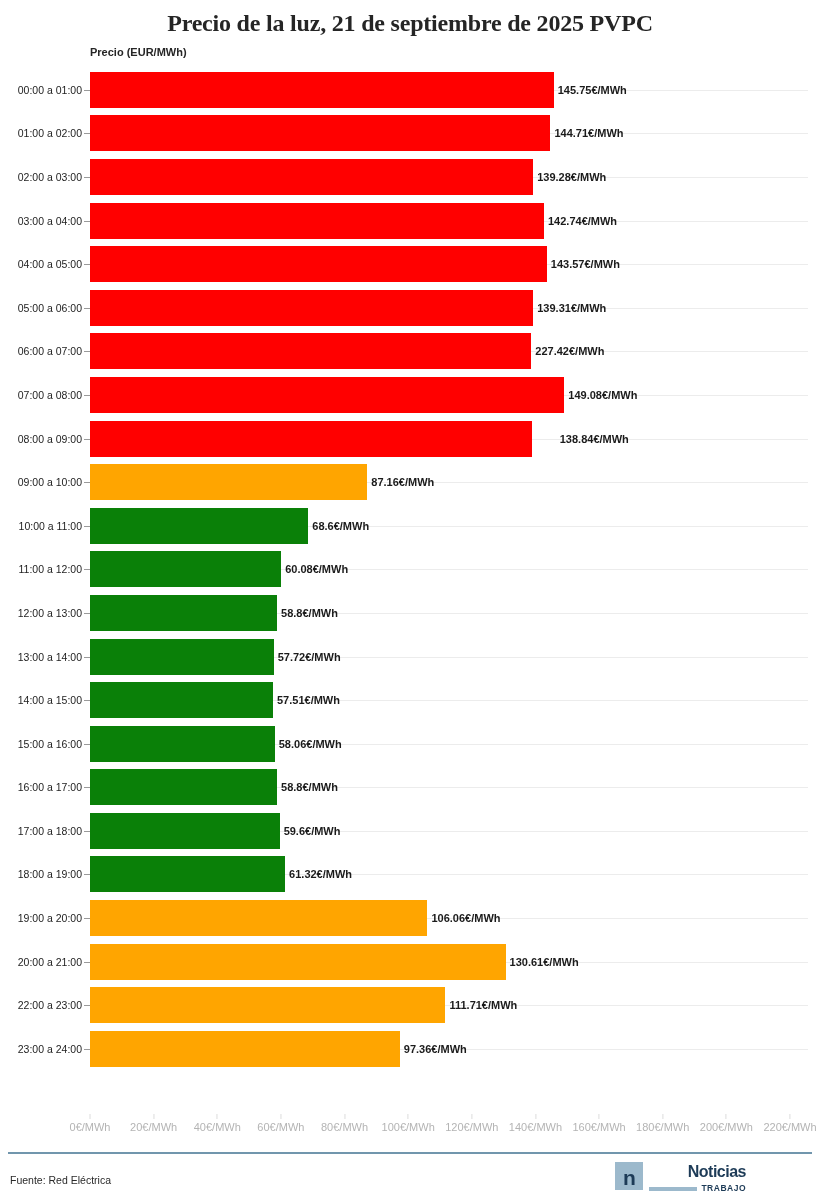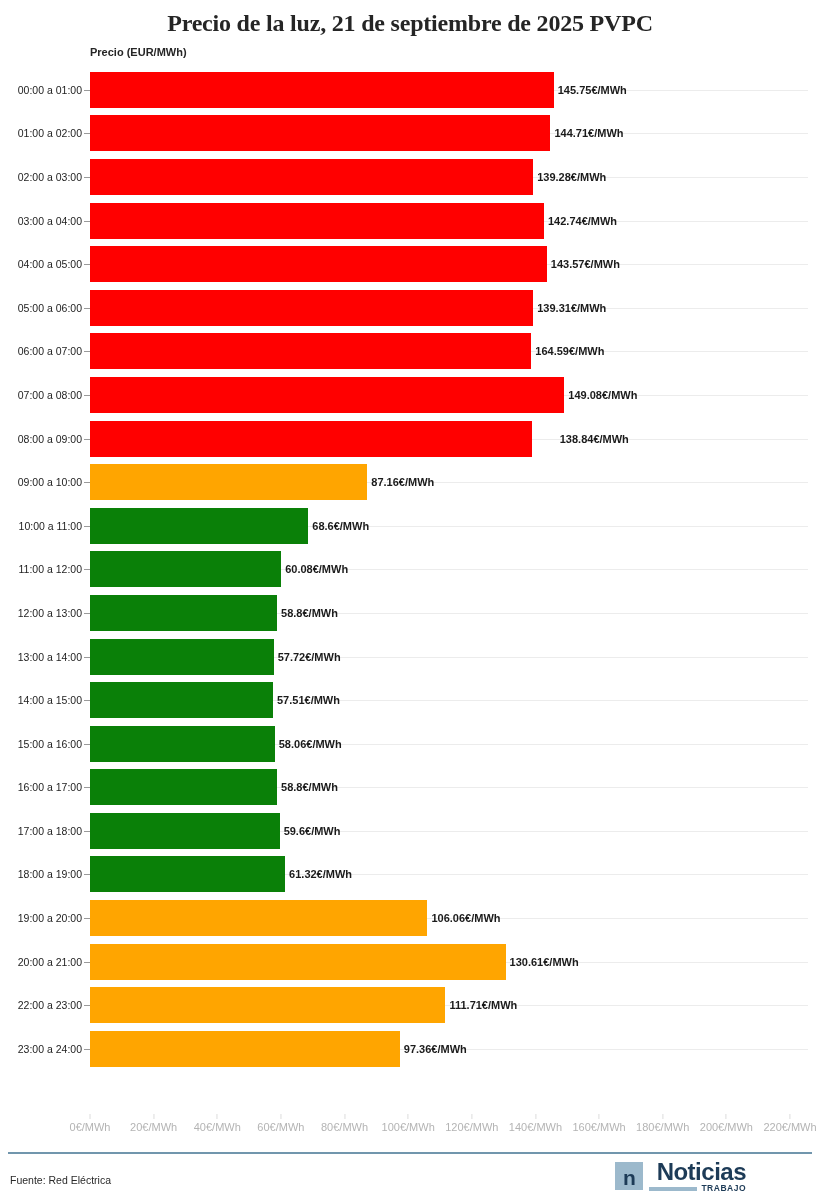--- a/index.html
+++ b/index.html
@@ -195,21 +195,21 @@
 
   .logo-text {
     display: flex;
     flex-direction: column;
     align-items: flex-end;
   }
 
   .logo-word {
     font-family: "Liberation Sans", sans-serif;
     font-weight: bold;
-    font-size: 24px;
+    font-size: 16px;
     letter-spacing: -0.5px;
     color: #1d3b57;
     line-height: 20px;
   }
 
   .logo-sub {
     display: flex;
     align-items: center;
     gap: 4px;
     margin-top: 2px;
@@ -278,21 +278,21 @@
         <div class="row-label">05:00 a 06:00</div>
         <div class="row-tick"></div>
         <div class="bar" style="width: 443.259px; background: rgb(255, 0, 0);"></div>
         <div class="bar-value" style="left: 533.259px;">139.31€/MWh</div>
       </div>
       <div class="row">
         <div class="row-gridline"></div>
         <div class="row-label">06:00 a 07:00</div>
         <div class="row-tick"></div>
         <div class="bar" style="width: 441.35px; background: rgb(255, 0, 0);"></div>
-        <div class="bar-value" style="left: 531.35px;">164.59€/MWh</div>
+        <div class="bar-value" style="left: 531.35px;">227.42€/MWh</div>
       </div>
       <div class="row">
         <div class="row-gridline"></div>
         <div class="row-label">07:00 a 08:00</div>
         <div class="row-tick"></div>
         <div class="bar" style="width: 474.345px; background: rgb(255, 0, 0);"></div>
         <div class="bar-value" style="left: 564.345px;">149.08€/MWh</div>
       </div>
       <div class="row">
         <div class="row-gridline"></div>

